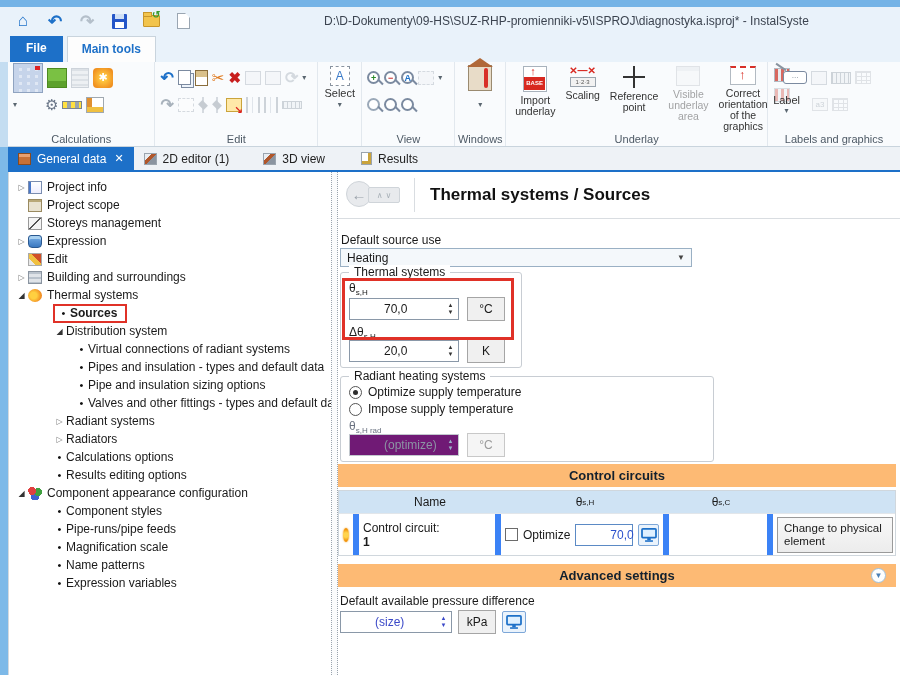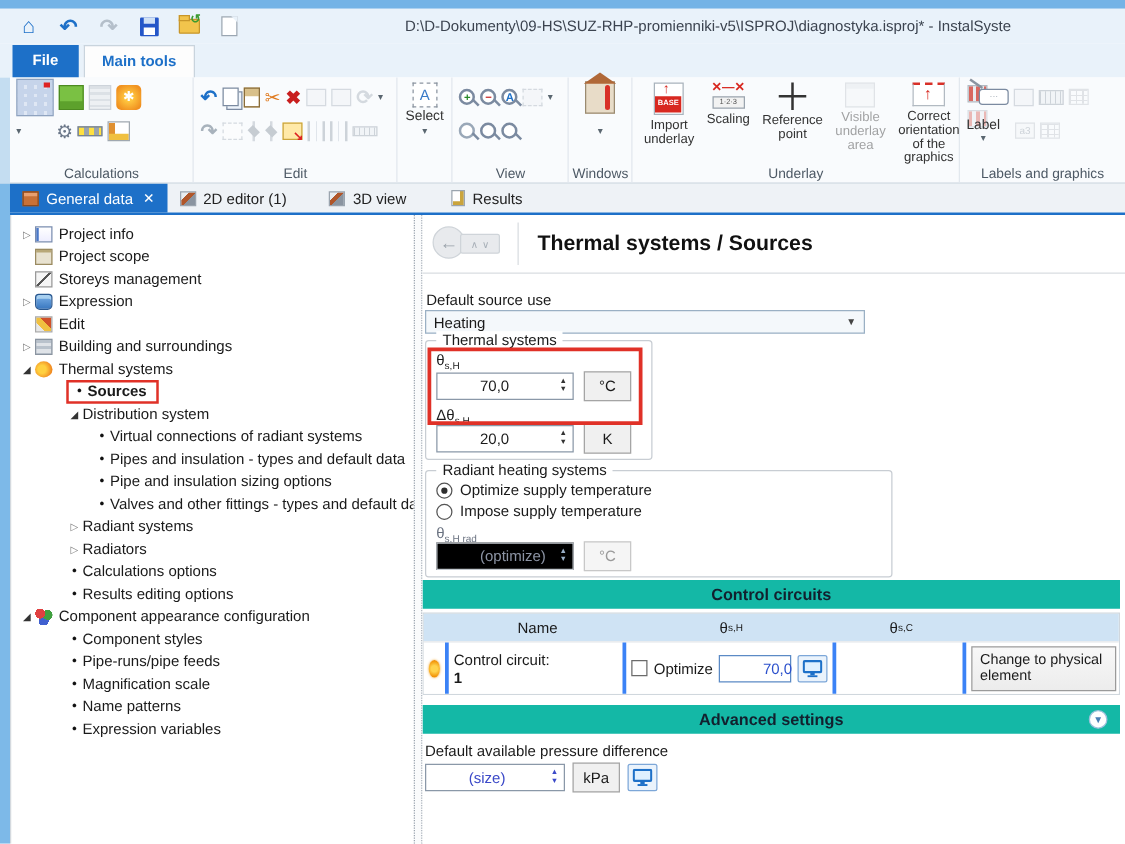--- a/index.html
+++ b/index.html
@@ -142,41 +142,41 @@
   .combo { position:absolute; height:19px; background:#f4f8fb; border:1px solid #9ab0c4; display:flex; align-items:center; padding:0 6px; }
   .combo .carr { margin-left:auto; font-size:8px; color:#444; }
 
   .groupbox { position:absolute; border:1px solid #c8cdd3; border-radius:3px; background:#fff; }
   .legend { position:absolute; top:-8px; left:8px; background:#fff; padding:0 5px; font-size:12px; color:#1a1a1a; }
   sub { font-size:8px; }
 
   .spin { display:inline-flex; align-items:stretch; border:1px solid #8a98a8; background:#fff; height:22px; width:110px; }
   .spin .val { flex:1; display:flex; align-items:center; padding:0 6px;margin-left:28px; }
   .spin .arrows { width:15px; display:flex; flex-direction:column; align-items:center; justify-content:center; font-size:6px; line-height:7px; color:#333; }
-  .spin.disabled { background:#000000; border-color:#c2c8ce; }
+  .spin.disabled { background:#701a75; border-color:#c2c8ce; }
   .spin.disabled .val { color:#8c94a4; }
   .spin.blue { border-color:#5b8ac5; width:58px; }
   .spin.blue .val { color:#2b50cc; }
   .spin.blue .arrows { color:#2b50cc; }
   .unitbtn { display:inline-flex; align-items:center; justify-content:center; height:24px; min-width:38px; border:1px solid #a5a5a5; background:#f0f0f0; font-size:12px; }
   .unitbtn.disabled { color:#9a9a9a; border-color:#c8c8c8; background:#f5f5f5; }
   .frow { position:absolute; display:flex; align-items:center; gap:8px; }
 
   .radio { width:13px; height:13px; border:1px solid #555; border-radius:50%; background:#fff; position:relative; flex:0 0 auto; }
   .radio.sel::after { content:""; position:absolute; left:3px; top:3px; width:5px; height:5px; border-radius:50%; background:#2e2e2e; }
   .radrow { position:absolute; display:flex; align-items:center; gap:6px; }
 
-  .secbar { position:absolute; left:0; width:558px; height:23px; background:#14b8a6; display:flex; align-items:center; justify-content:center; font-weight:bold; font-size:13px; color:#12202e; }
+  .secbar { position:absolute; left:0; width:558px; height:23px; background:#fdba74; display:flex; align-items:center; justify-content:center; font-weight:bold; font-size:13px; color:#12202e; }
   .secbar .chevcirc { position:absolute; right:10px; top:4px; width:15px; height:15px; border-radius:50%; background:#fdfefe; border:1px solid #9ec0dc; color:#4a7fb5; font-size:8px; display:flex; align-items:center; justify-content:center; }
 
   .cctable { position:absolute; left:0; width:558px; border:1px solid #d0d7dd; }
   .cchead { display:grid; grid-template-columns:20px 142px 168px 104px 124px; background:#cfe3f4; height:22px; }
   .cchead div { display:flex; align-items:center; justify-content:center; font-size:12px; }
   .ccrow { display:grid; grid-template-columns:20px 142px 168px 104px 124px; background:#fff; height:42px; border-top:1px solid #e2e6ea; }
-  .ccell { display:flex; align-items:center; padding:2px 4px; border-right:3px solid #3b82f6; }
+  .ccell { display:flex; align-items:center; padding:2px 4px; border-right:6px solid #3b82f6; }
   .suncell { justify-content:center; }
   .sun { width:14px; height:14px; border-radius:50%; background:radial-gradient(circle,#ffd34d 30%,#f08c00 80%); box-shadow:0 0 2px #f0a020; }
   .namecell { flex-direction:column; align-items:flex-start; justify-content:center; line-height:14px; }
   .checkbox { width:13px; height:13px; border:1px solid #6b6b6b; background:#fff; flex:0 0 auto; }
   .monbtn { display:inline-flex; align-items:center; justify-content:center; width:24px; height:22px; border:1px solid #7da7d8; background:#eaf3fc; border-radius:2px; }
   .changebtn { margin:auto; width:118px; height:36px; border:1px solid #9a9a9a; background:linear-gradient(#f8f8f8,#ececec); font-size:11.5px; line-height:13px; display:flex; align-items:center; justify-content:center; text-align:left; padding:2px 6px; }
 
   .redbox { position:absolute; border:3px solid #e03127; pointer-events:none; }
 </style>
 </head>

